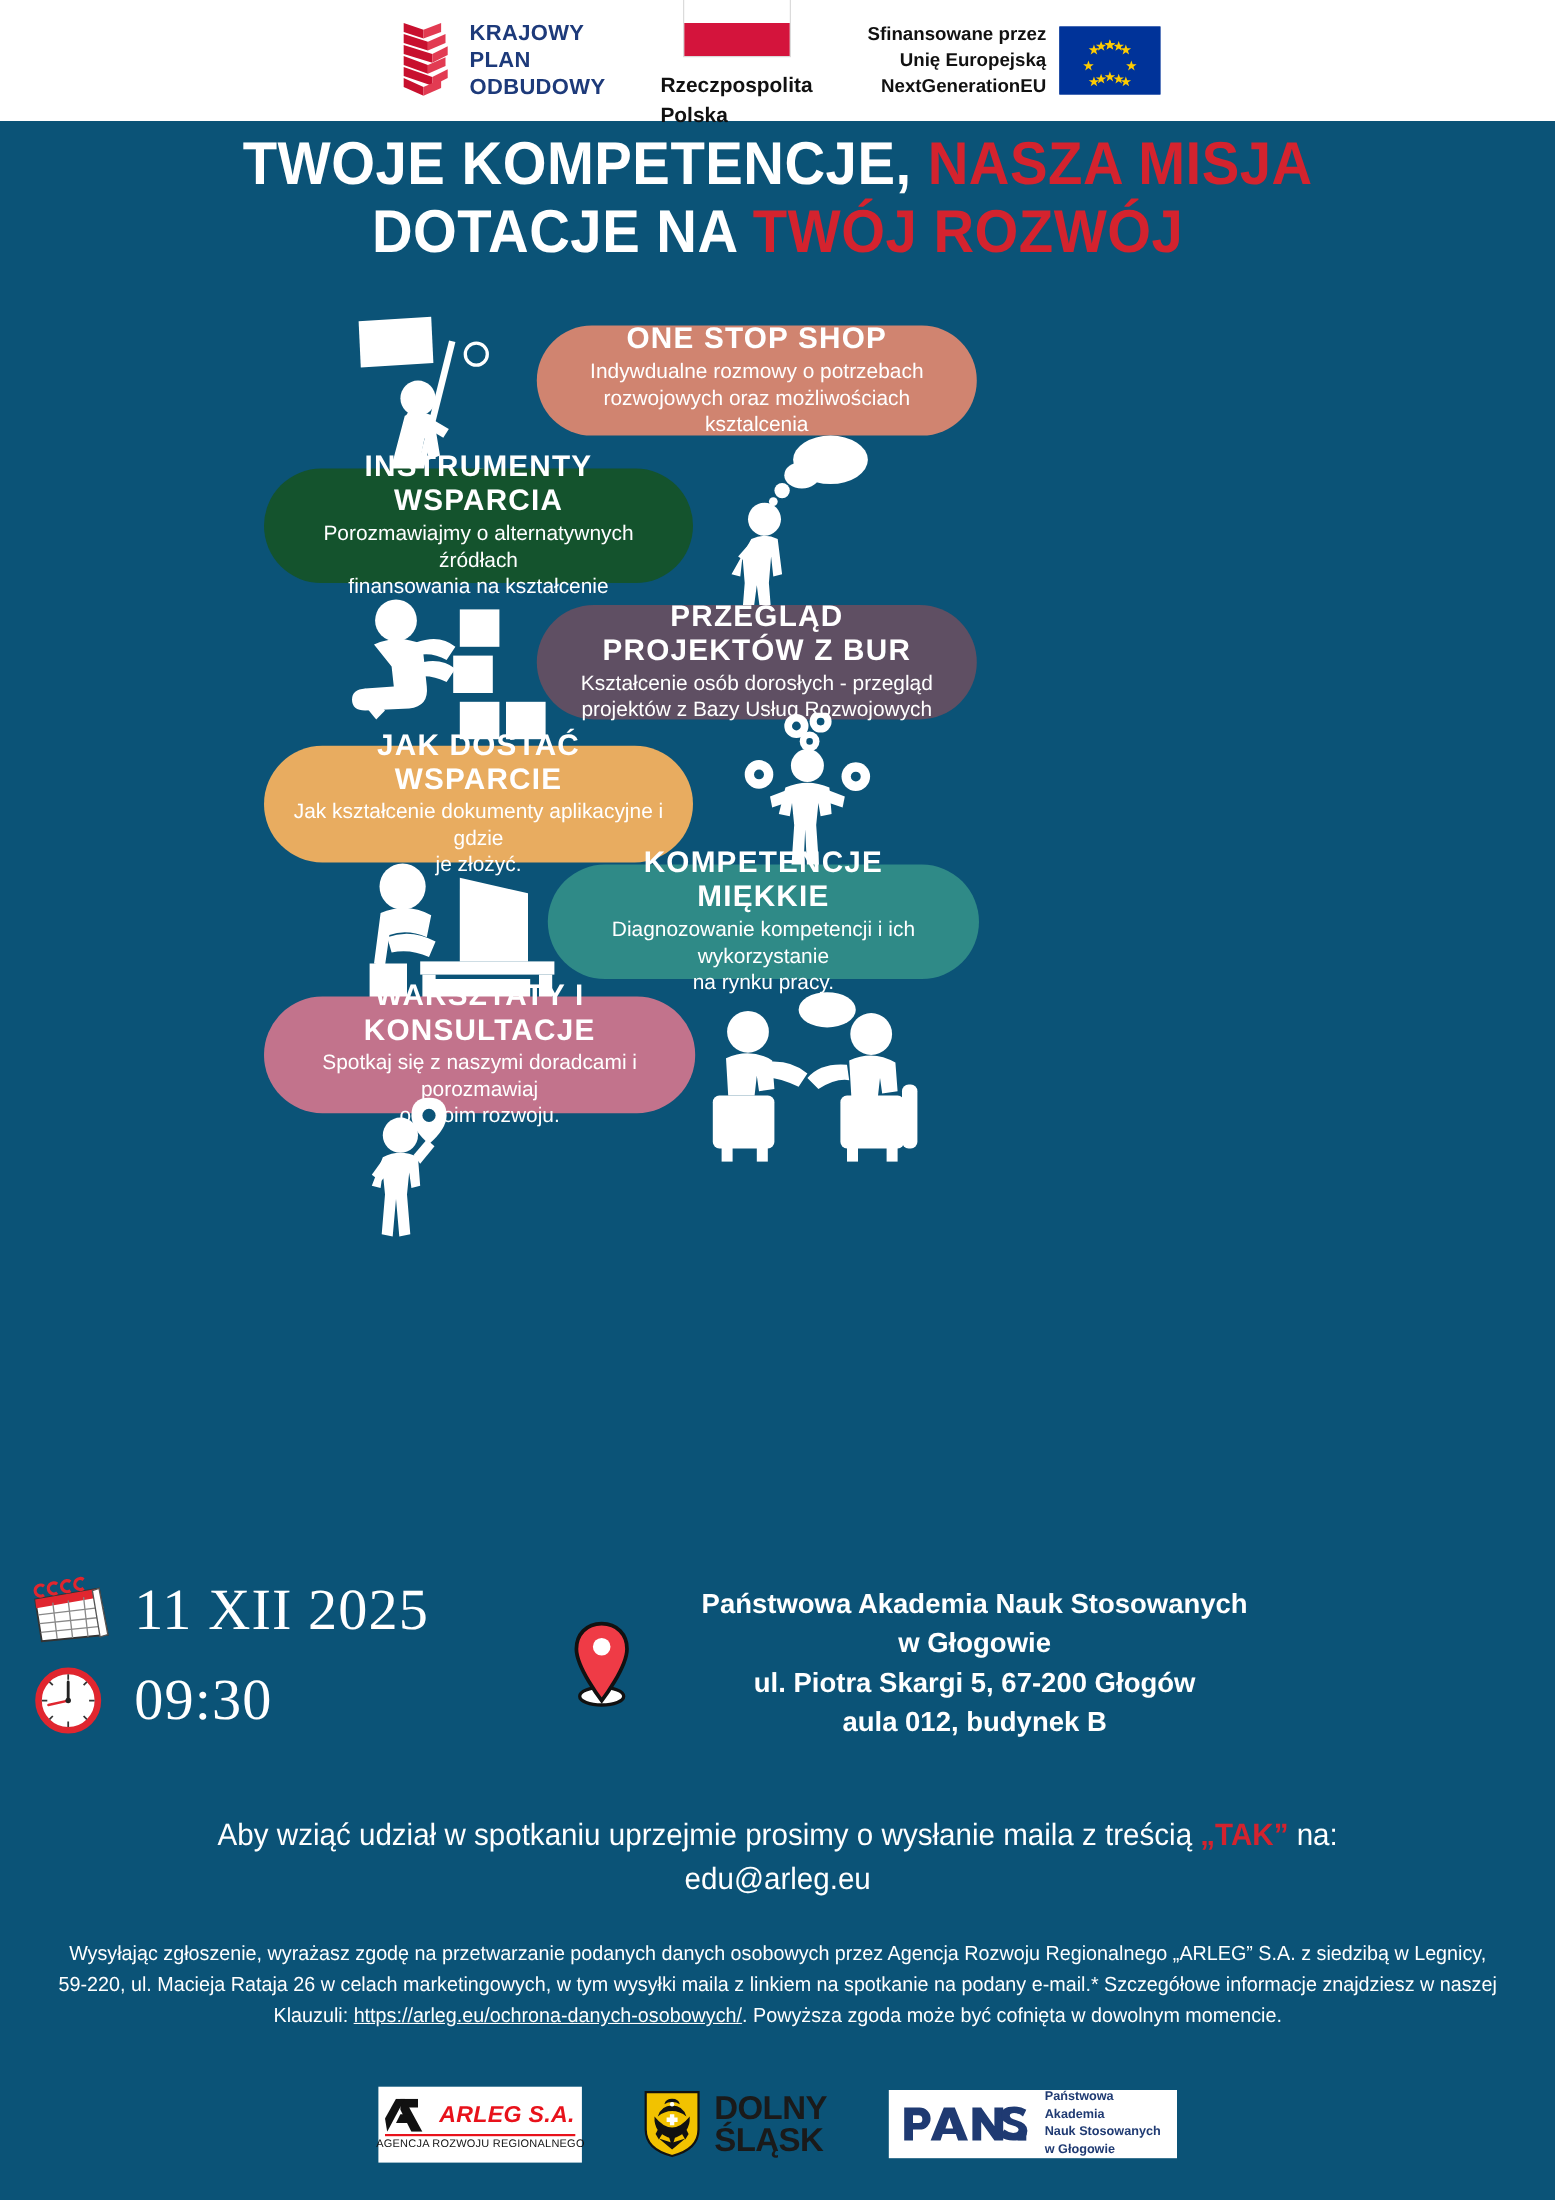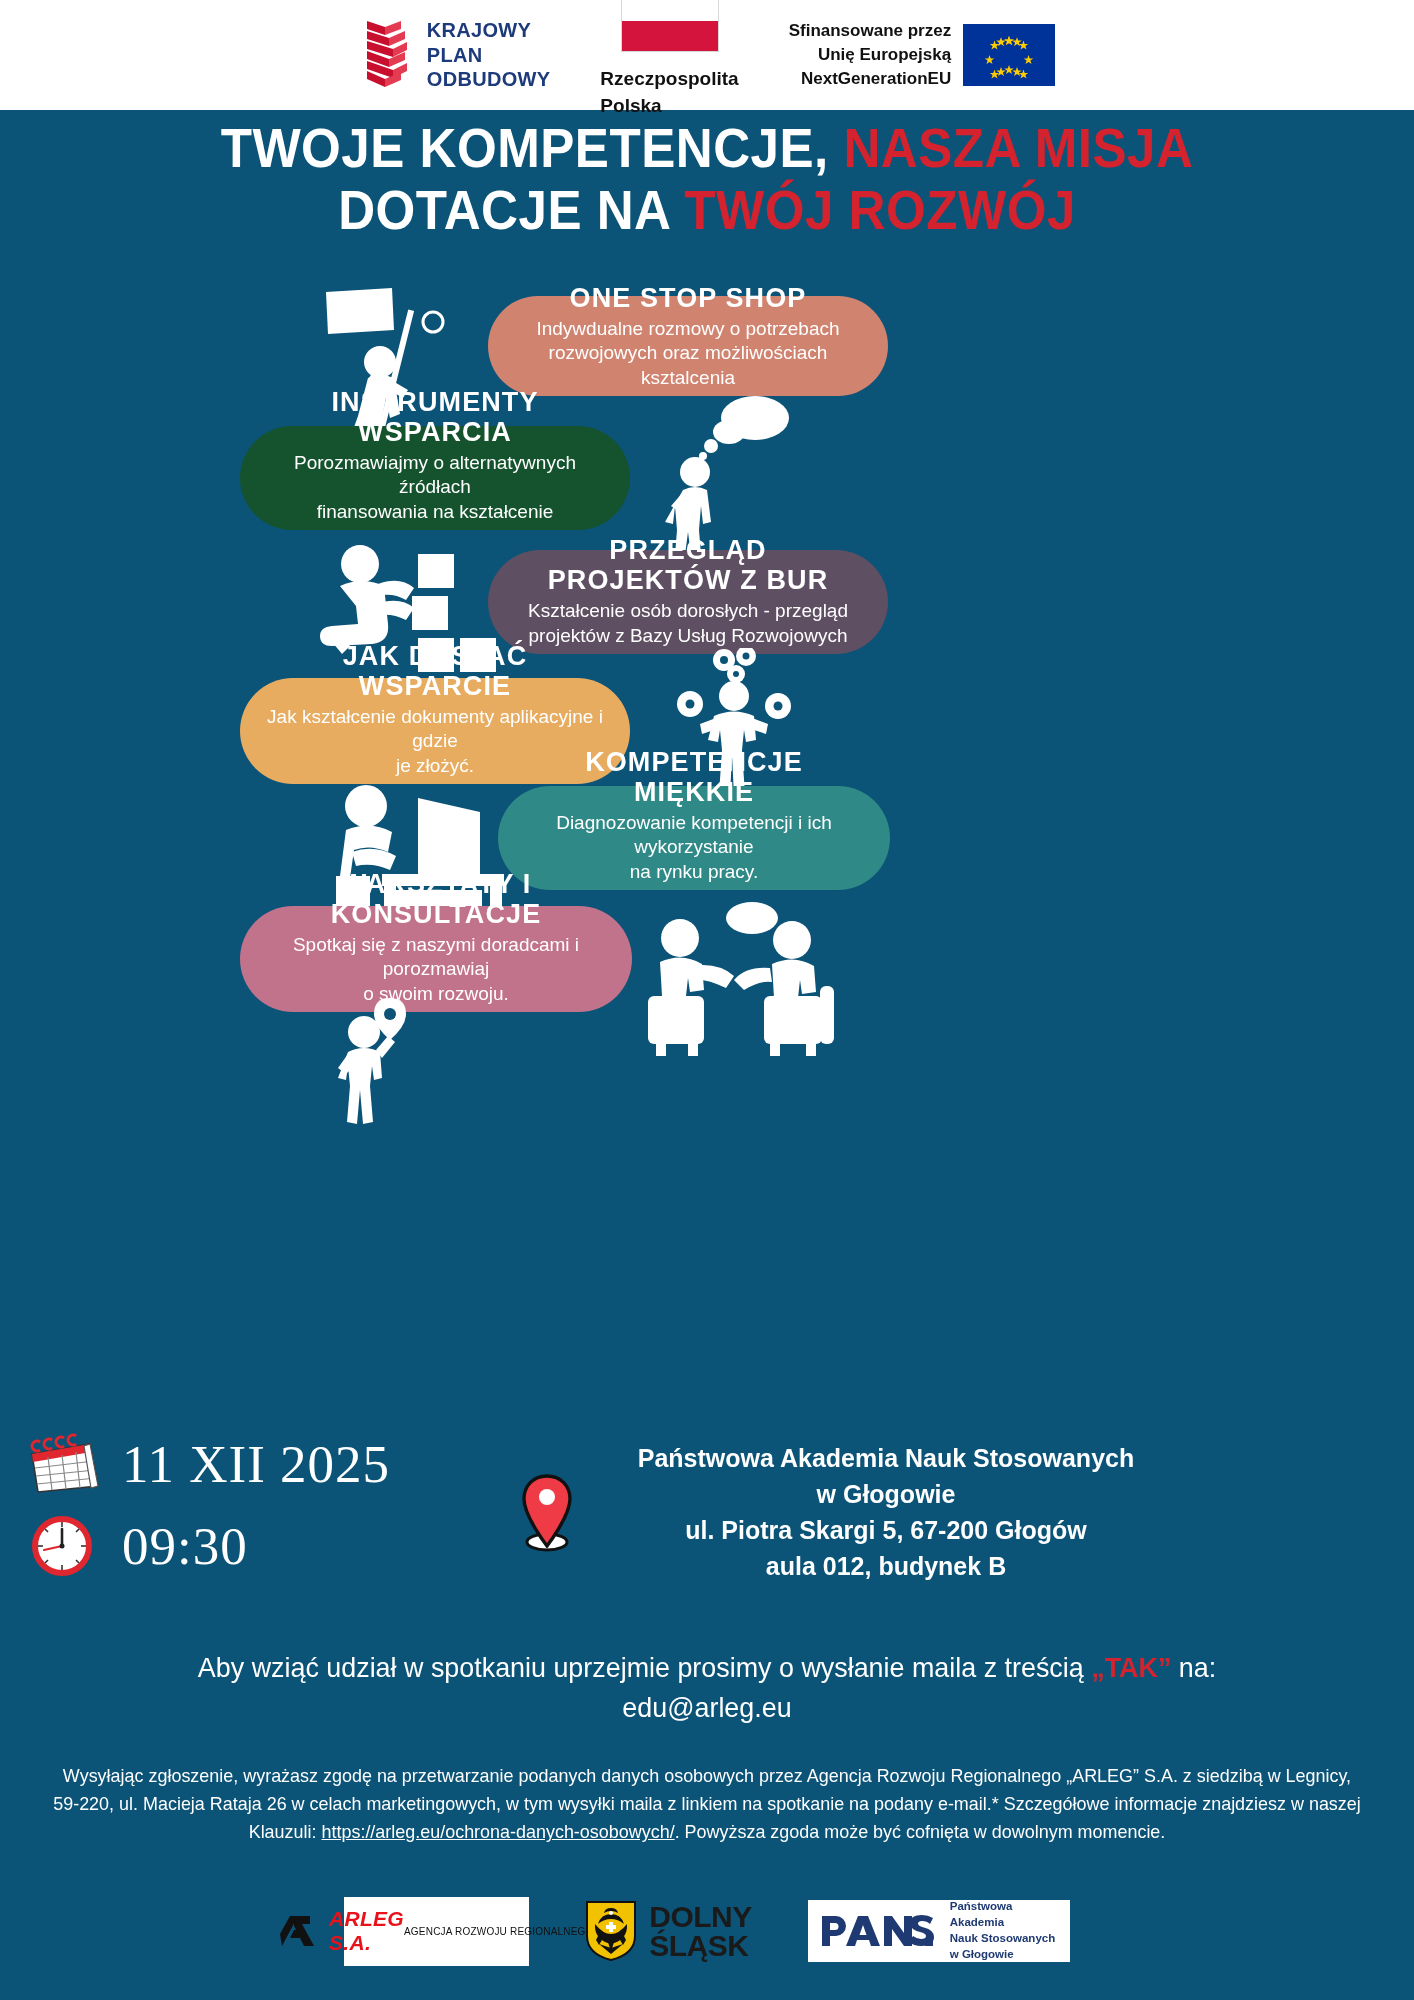--- a/index.html
+++ b/index.html
@@ -78,21 +78,21 @@
   
   .stack { position: absolute; left: 0; top: 282px; width: 1414px; height: 1120px; }
 
   .pill {
     position: absolute;
     border-radius: 999px;
     color: #fff;
     text-align: center;
     display: flex;
     flex-direction: column;
-    justify-content: flex-end;
+    justify-content: center;
     padding: 6px 26px;
   }
   .pill .pill-title {
     font-weight: bold;
     font-size: 27px;
     letter-spacing: 1.1px;
     line-height: 1.12;
     margin-bottom: 4px;
   }
   .pill .pill-title.two-line { font-size: 26px; }
@@ -149,21 +149,21 @@
 
   
   .footer-logos {
     position: absolute; left: 0; top: 1886px; width: 1414px; height: 90px;
     display: flex; align-items: center; justify-content: center; gap: 56px;
   }
   .logo-card {
     background: #fff;
     display: flex; align-items: center;
   }
-  .arleg-card { width: 185px; height: 69px; flex-direction: row; justify-content: center; padding: 5px 6px; }
+  .arleg-card { width: 185px; height: 69px; flex-direction: column; justify-content: center; padding: 5px 6px; }
   .arleg-top { display: flex; align-items: center; gap: 7px; width: 100%; }
   .arleg-a { width: 42px; height: 30px; flex: 0 0 42px; }
   .arleg-name { color: #e8121b; font-weight: bold; font-style: italic; font-size: 21px; letter-spacing: .3px; }
   .arleg-rule { width: 100%; height: 2px; background: #e8121b; margin: 2px 0 2px; }
   .arleg-sub { color: #111; font-size: 10px; letter-spacing: .2px; white-space: nowrap; }
 
   .ds-logo { display: flex; align-items: center; gap: 12px; }
   .ds-crest { width: 52px; height: 62px; }
   .ds-text { color: #1a1a1a; font-weight: bold; font-size: 30px; line-height: .98; letter-spacing: -.5px; }
 

